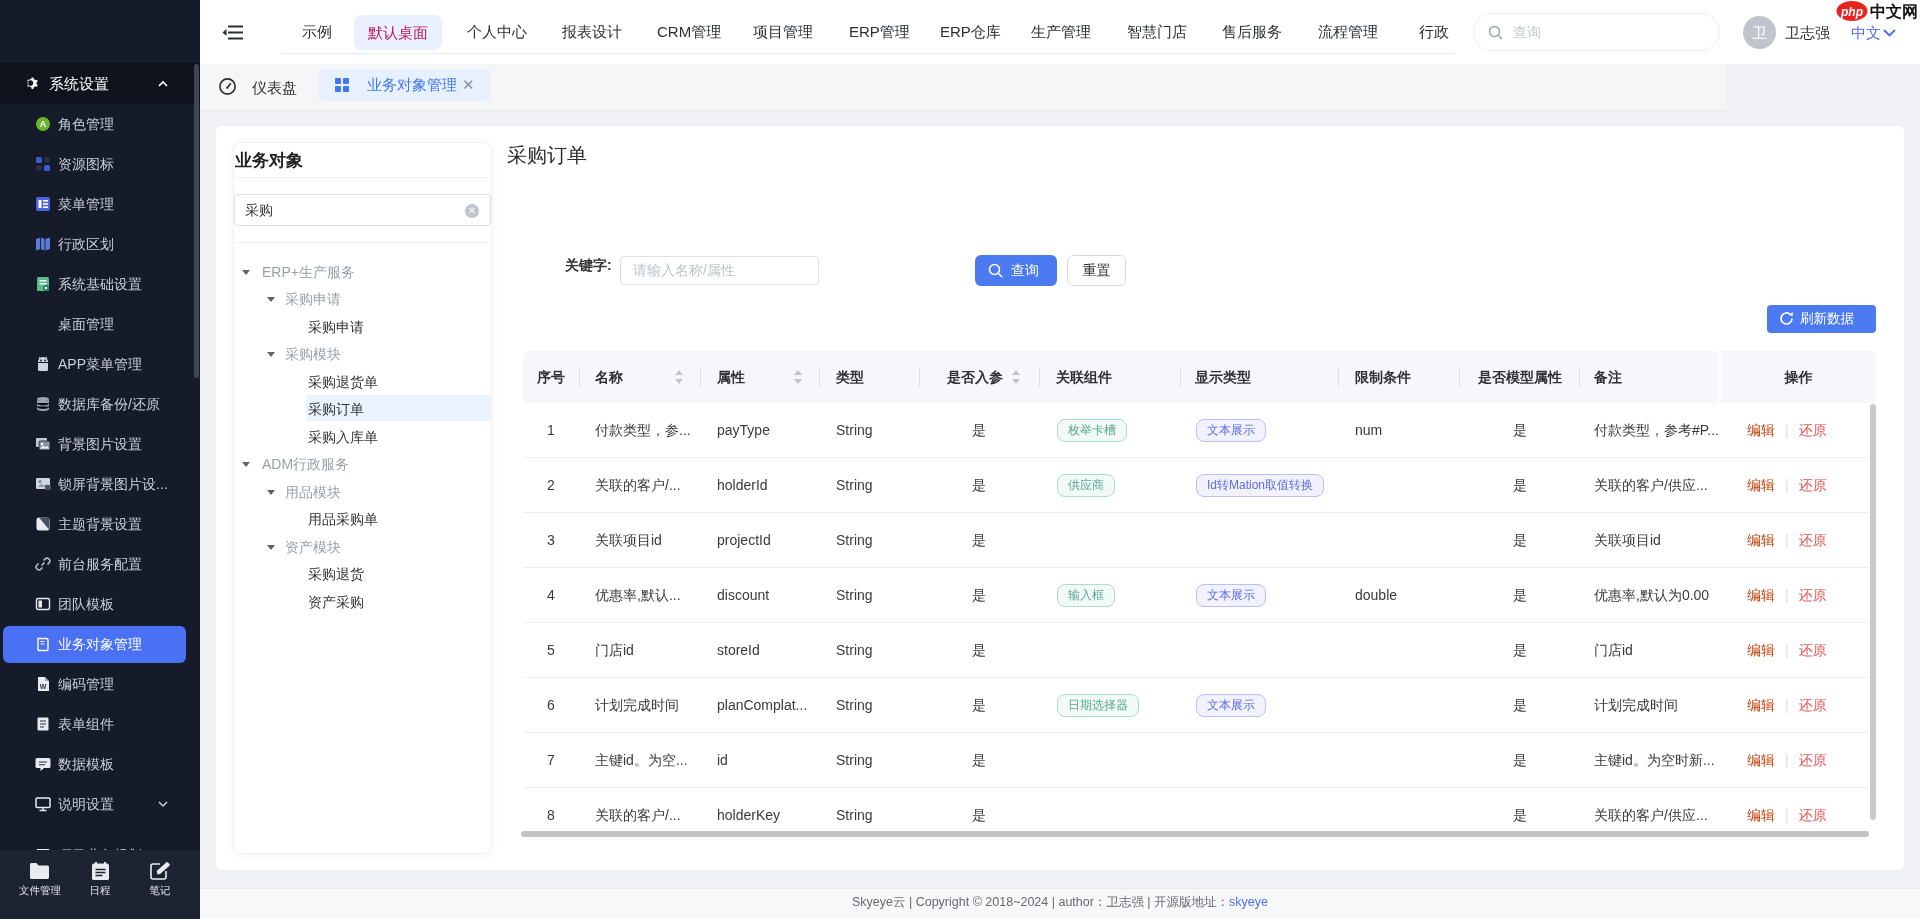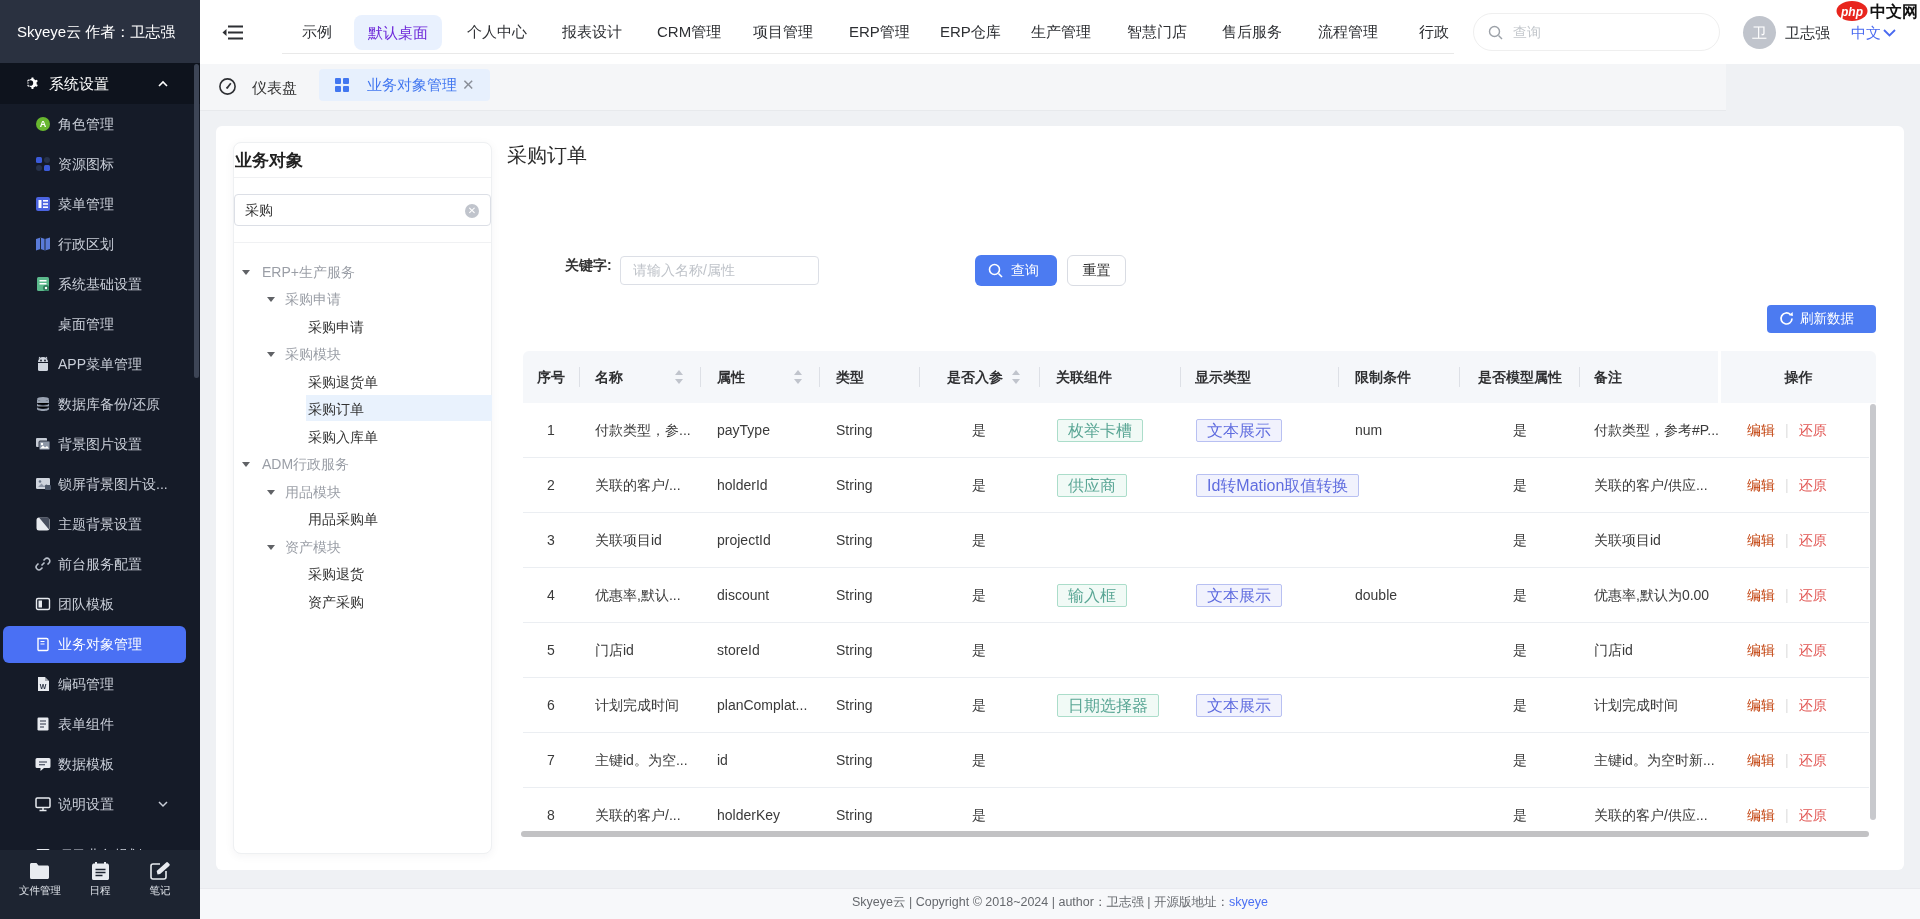--- a/index.html
+++ b/index.html
@@ -22,21 +22,21 @@
 #sb-scroll { position:absolute; left:194px; top:64px; width:5px; height:314px; background:#3d4556; border-radius:3px; }
 #sb-dock { position:absolute; left:0; top:850px; width:200px; height:69px; background:#1d2431; }
 .dock-item { position:absolute; top:12px; width:60px; text-align:center; color:#dfe3e9; }
 .dock-item svg { display:block; margin:0 auto; }
 .dock-item .dl { font-size:10.5px; margin-top:4px; display:block; }
 
 
 #topnav { position:absolute; left:200px; top:0; width:1720px; height:64px; background:#fff; }
 #nav-underline { position:absolute; left:82px; top:53px; width:1172px; height:1px; background:#e9e9e9; }
 .nav-item { position:absolute; top:5px; line-height:54px; font-size:15px; color:#2d2f33; white-space:nowrap; }
-#nav-pill { position:absolute; left:154px; top:15px; width:88px; height:35px; background:#e9f1fe; border-radius:8px; color:#6d28d9; font-size:15px; text-align:center; line-height:35px; }
+#nav-pill { position:absolute; left:154px; top:15px; width:88px; height:35px; background:#e9f1fe; border-radius:8px; color:#be185d; font-size:15px; text-align:center; line-height:35px; }
 #nav-search { position:absolute; left:1273px; top:13px; width:247px; height:38px; border:1px solid #efefef; border-radius:19px; background:#fff; }
 #nav-search .ph { position:absolute; left:39px; top:0; line-height:36px; color:#c3c7cc; font-size:14px; }
 #nav-avatar { position:absolute; left:1543px; top:16px; width:33px; height:33px; border-radius:50%; background:#c0c4cc; color:#fff; text-align:center; line-height:33px; font-size:15px; }
 #nav-user { position:absolute; left:1585px; top:6px; line-height:54px; font-size:15px; color:#2d2f33; }
 #nav-lang { position:absolute; left:1651px; top:6px; line-height:54px; font-size:15px; color:#4a6af0; }
 #phplogo { position:absolute; left:1836px; top:0px; width:84px; height:22px; }
 
 
 #tabrow { position:absolute; left:200px; top:64px; width:1526px; height:47px; background:#f5f6f8; border-bottom:1px solid #e7e9ec; }
 #tab-dash { position:absolute; left:19px; top:0; width:130px; height:47px; }
@@ -79,37 +79,36 @@
 #table { position:absolute; left:307px; top:225px; width:1353px; height:487px; overflow:hidden; }
 #th-main { position:absolute; left:0; top:0; width:1195px; height:52px; background:#f5f7fa; border-radius:6px 0 0 0; }
 #th-fixed { position:absolute; left:1198px; top:0; width:155px; height:52px; background:#f5f7fa; border-radius:0 6px 0 0; }
 .th { position:absolute; top:0; line-height:52px; font-size:14px; font-weight:600; color:#303133; white-space:nowrap; }
 .th-c { text-align:center; }
 .sep { position:absolute; top:16px; width:1px; height:20px; background:#dde0e6; }
 .sort { position:absolute; top:19px; width:10px; height:14px; }
 .trow { position:absolute; left:0; width:1346px; height:55px; border-bottom:1px solid #ebeef2; background:#fff; }
 .td { position:absolute; top:0; line-height:54px; font-size:14px; color:#3a3a3a; white-space:nowrap; }
 .td-c { text-align:center; }
-.tag { position:absolute; top:16px; height:23px; line-height:21px; font-size:16px; border-radius:2px; padding:0 10px; }
+.tag { position:absolute; top:16px; height:23px; line-height:21px; font-size:12px; border-radius:8px; padding:0 10px; }
 .tag-teal { color:#5aa695; background:#f1faf6; border:1px solid #abddca; }
 .tag-blue { color:#5f6cdf; background:#f1f2fd; border:1px solid #b8c0f2; }
 .op-edit { color:#c2410c; }
 .op-sep { color:#e0e0e0; margin:0 10px; }
 .op-res { color:#e15552; }
 #vscroll { position:absolute; left:1346.5px; top:53px; width:6px; height:416px; background:#c8c9cd; border-radius:3px; }
 #hscroll { position:absolute; left:305px; top:705px; width:1348px; height:6px; background:#c2c2c4; border-radius:3px; }
 
 #footer { position:absolute; left:200px; top:888px; width:1720px; height:31px; background:#f7f8fa; border-top:1px solid #e9eaee; text-align:center; font-size:12.5px; color:#66696e; line-height:26px; }
 #footer .lnk { color:#4a6ff3; }
 </style>
 </head>
 <body>
 
 <div id="sidebar">
-  <div id="sb-head">Skyeye云 作者：卫志强</div>
   <div id="sb-group">
     <svg class="abs" style="left:24px;top:13px" width="15" height="15" viewBox="0 0 16 16">
         <path fill="#fff" d="M8 5a3 3 0 100 6 3 3 0 000-6zm6.7 3c0 .4 0 .8-.1 1.2l1.3 1-.9 1.7-1.6-.5c-.5.5-1.2 1-1.9 1.2l-.3 1.7H9.3L9 12.6a5 5 0 01-1.9-1.2l-1.6.5-.9-1.7 1.3-1a5 5 0 010-2.4l-1.3-1 .9-1.7 1.6.5C7.6 4 8.3 3.6 9 3.4L9.3 2h1.9l.3 1.7c.7.2 1.4.6 1.9 1.2l1.6-.5.9 1.7-1.3 1c.1.4.1.8.1 1.2z" transform="translate(-1.2,-0.5)"></path>
       </svg>
     <span class="gtxt">系统设置</span>
     <svg class="abs" style="left:158px;top:17px" width="10" height="7" viewBox="0 0 10 7">
         <path d="M1 6l4-4 4 4" stroke="#fff" stroke-width="1.6" fill="none"></path>
       </svg>
   </div>
   <div id="sb-menu">

